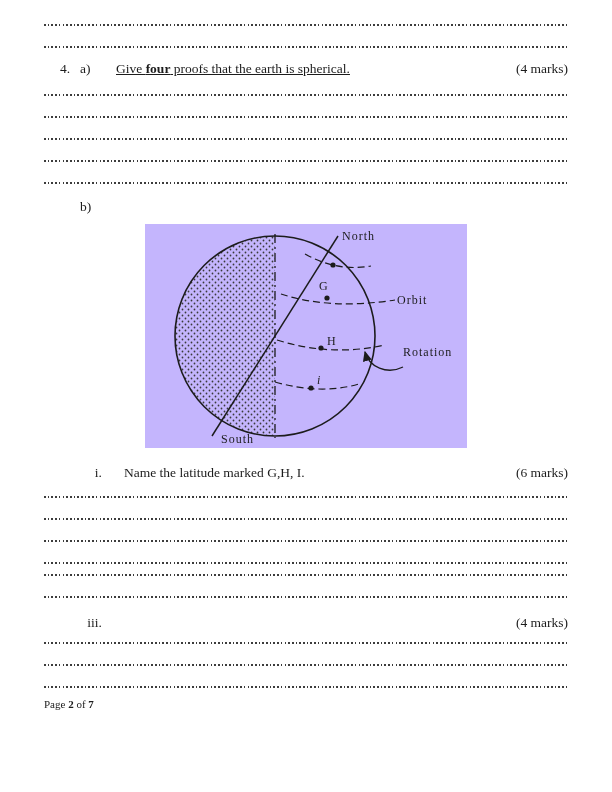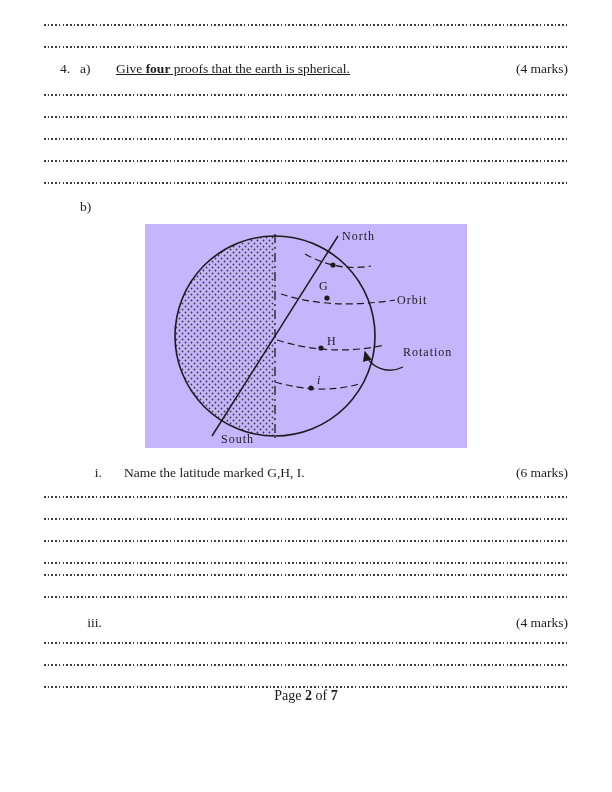--- a/index.html
+++ b/index.html
@@ -31,21 +31,21 @@
   .diagram-wrap {
     width:322px; height:224px;
     margin:8px auto 0 auto;
     background:#c4b5fd;
   }
   .diagram-wrap svg { display:block; width:100%; height:100%; }
 
   .diag-label { font-family:"Liberation Serif", serif; font-size:12px; letter-spacing:1px; fill:#1c1c1c; }
   .diag-label-sm { font-family:"Liberation Serif", serif; font-size:12px; fill:#1c1c1c; }
 
-  .footer { text-align:center; font-size:14px; }
+  .footer { font-size:11px; margin-top:10px; }
 </style>
 </head>
 <body>
 
 <div class="page">
 
   <div class="dotline mt4"></div>
   <div class="dotline mt20"></div>
 
   <div class="row mt12">

